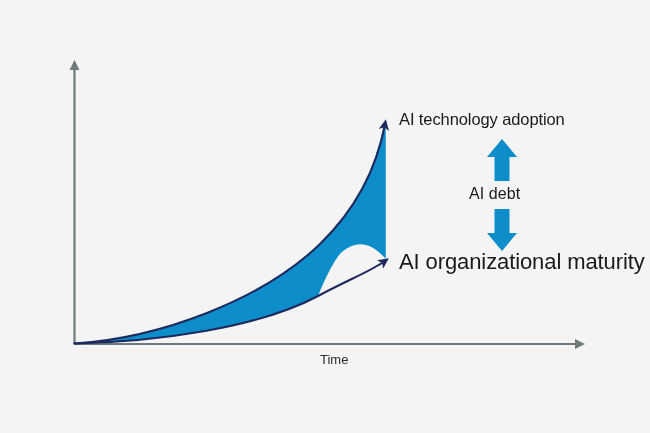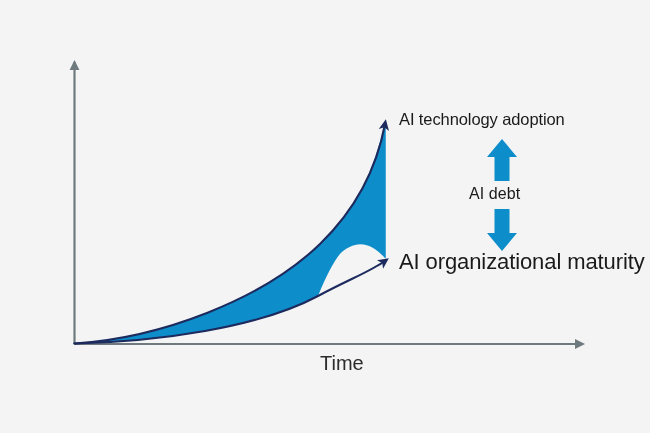--- a/index.html
+++ b/index.html
@@ -51,21 +51,21 @@
   #label-aidebt {
     left: 469px;
     top: 186px;
     font-size: 16px;
     font-weight: normal;
     letter-spacing: 0.1px;
   }
   #label-time {
     left: 320px;
     top: 353px;
-    font-size: 20px;
+    font-size: 13px;
     color: #2b2b2b;
   }
 </style>
 </head>
 <body>
 
 <div id="canvas">
 
   <svg id="figure" viewBox="0 0 650 433">
 

